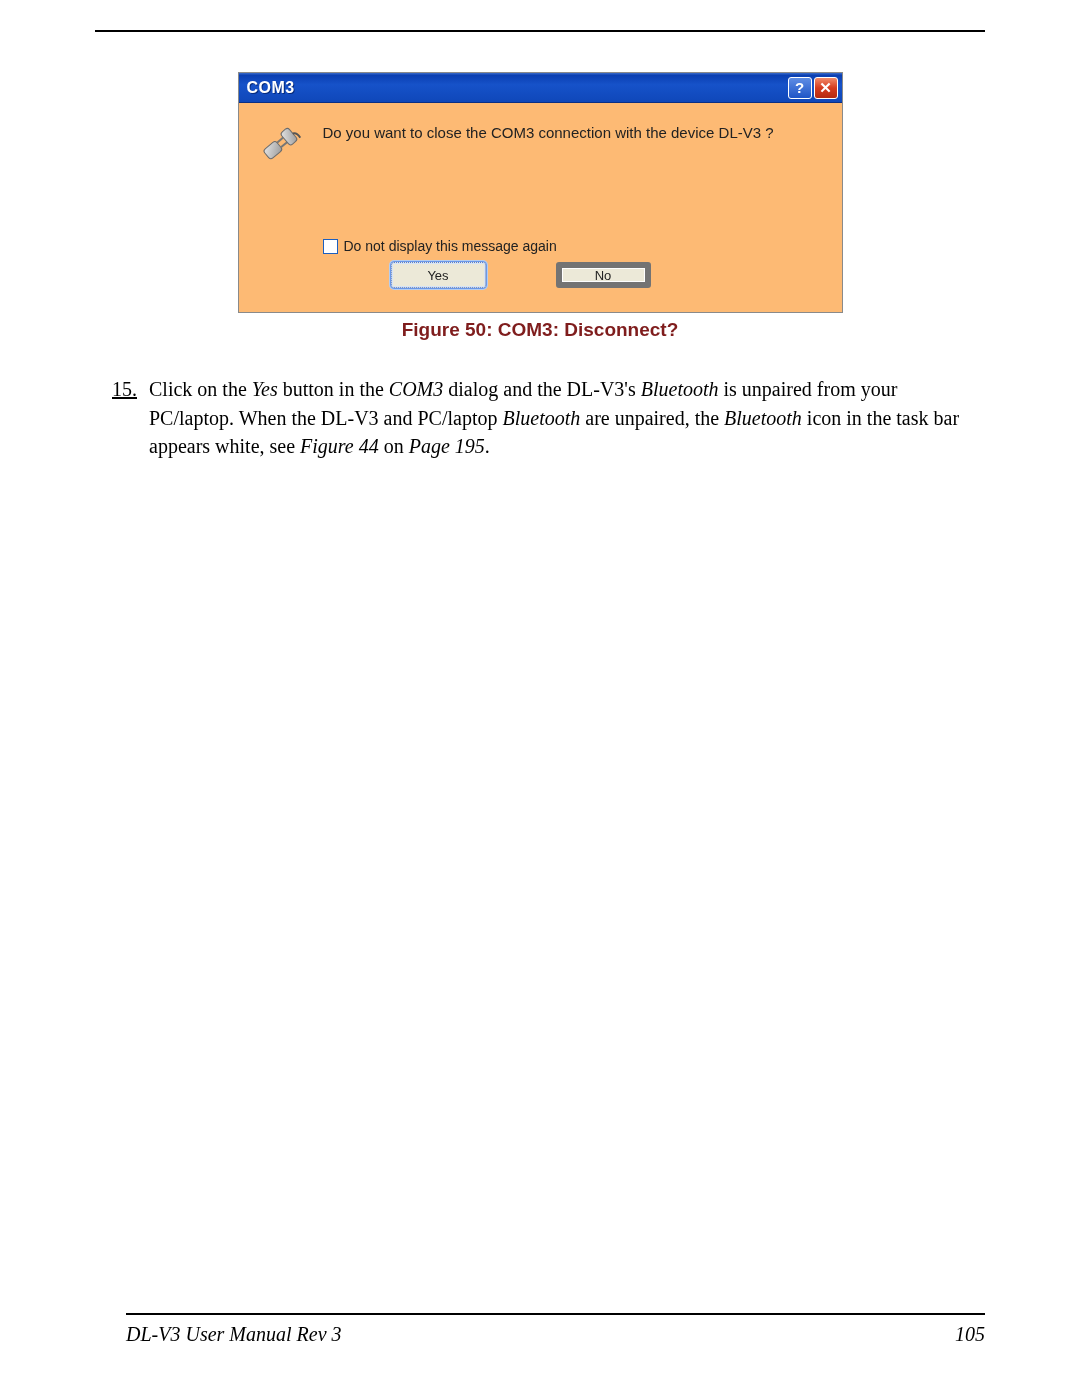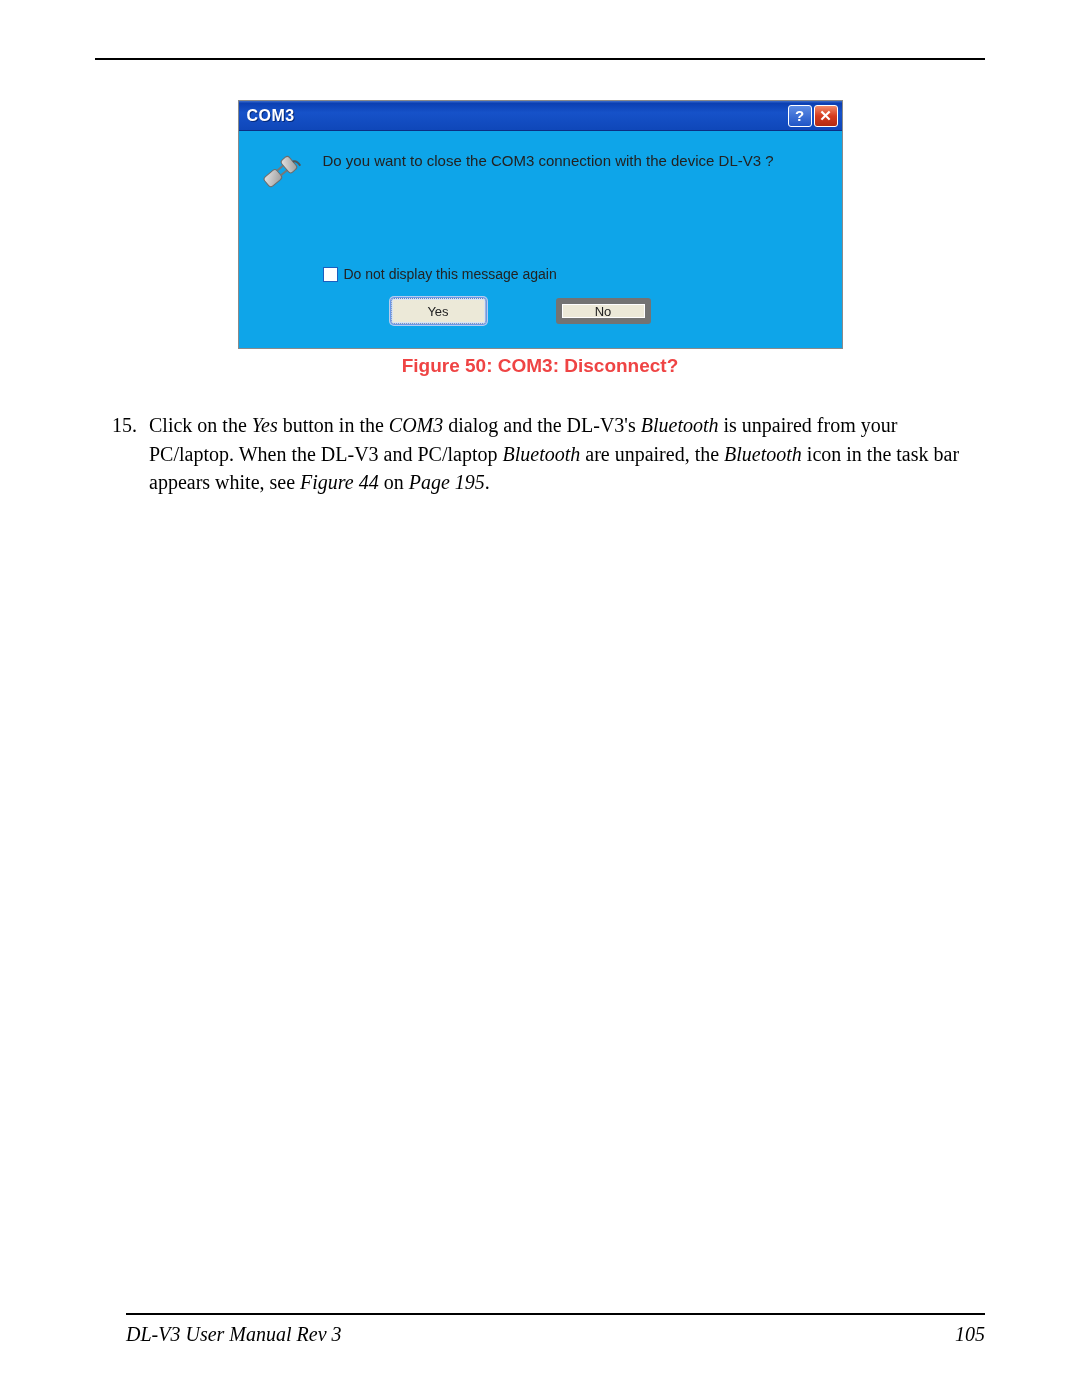--- a/index.html
+++ b/index.html
@@ -9,21 +9,21 @@
     width: 1080px;
     height: 1388px;
     background: #fff;
     font-family: "Times New Roman", Times, serif;
     color: #000;
   }
   .page {
     position: relative;
     width: 1080px;
     height: 1388px;
-    padding: 58px 95px 50px 95px;
+    padding: 30px 95px 50px 95px;
   }
   .top-rule {
     border-top: 2px solid #000;
     margin: 0 0 30px 0;
   }
   .content-wrap {
     width: 100%;
   }
   .dialog-wrap {
     width: 605px;
@@ -63,21 +63,21 @@
     justify-content: center;
     color: #fff;
     font-weight: bold;
     font-size: 15px;
     font-family: Arial, sans-serif;
   }
   .tb-btn.close {
     background: linear-gradient(to bottom, #f28b6a, #d53b1e 50%, #b32a11);
   }
   .dialog-body {
-    background: #0ea5e9;
+    background: #fdba74;
     padding: 20px 22px 10px 18px;
     min-height: 180px;
     display: flex;
     gap: 22px;
   }
   .dialog-icon {
     width: 44px;
     height: 44px;
     flex: 0 0 44px;
   }
@@ -92,21 +92,21 @@
     color: #222;
     line-height: 1.35;
     margin-bottom: 95px;
   }
   .checkbox-row {
     display: flex;
     align-items: center;
     gap: 6px;
     font-size: 14px;
     color: #222;
-    margin-bottom: 16px;
+    margin-bottom: 8px;
   }
   .checkbox-box {
     width: 15px;
     height: 15px;
     border: 1px solid #1c5fbf;
     background: #fff;
   }
   .button-row {
     display: flex;
     gap: 70px;
@@ -132,35 +132,36 @@
     outline: 1px solid #6b98e8;
     outline-offset: 0;
     box-shadow: 0 0 0 2px #b5cdef, inset 0 0 0 1px #d6e4f7;
   }
   .figure-caption {
     text-align: center;
     font-family: Arial, Helvetica, sans-serif;
     font-weight: bold;
     font-size: 19px;
     margin-top: 6px;
-    color: #ef4444;
+    color: #7f1d1d;
   }
   .body-text {
     margin-top: 34px;
     font-size: 20px;
     line-height: 1.42;
   }
   .list-item {
     display: flex;
   }
   .list-num {
     width: 54px;
     text-align: right;
     padding-right: 12px;
     flex: 0 0 54px;
+    text-decoration: underline;
   }
   .list-body {
     flex: 1;
   }
   .it { font-style: italic; }
   .footer {
     position: absolute;
     left: 95px;
     right: 95px;
     bottom: 42px;

